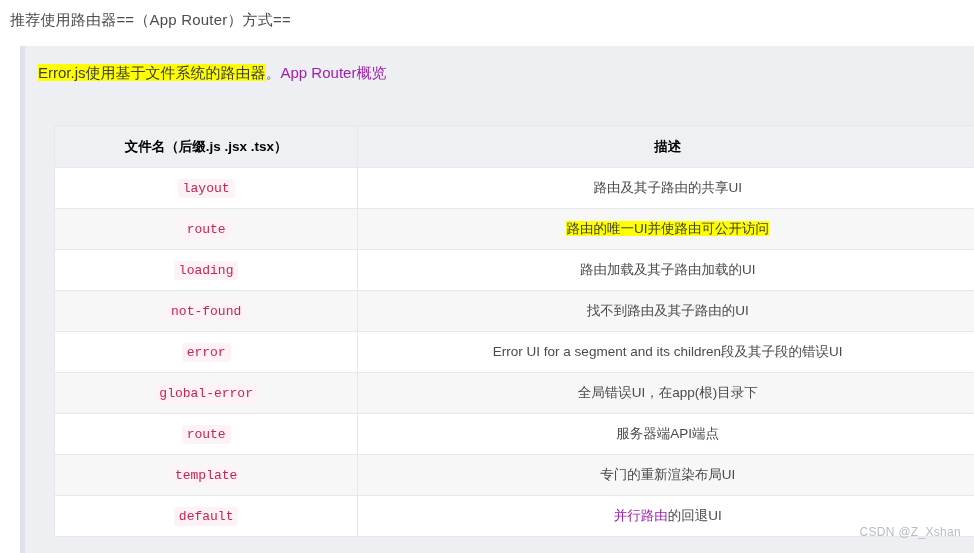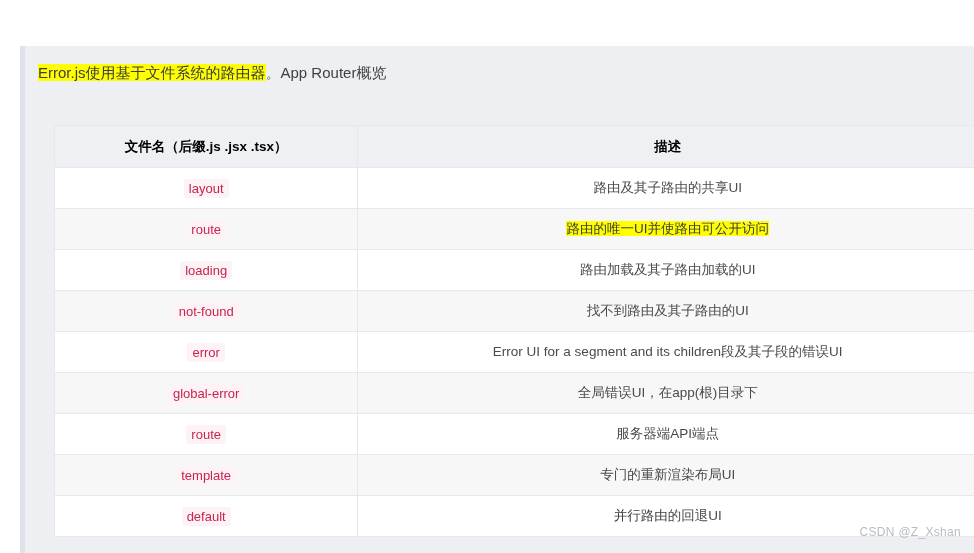--- a/index.html
+++ b/index.html
@@ -60,21 +60,21 @@
     color: #5c5c5c;
     white-space: nowrap;
   }
 
   .hl {
     background: #ffff00;
     color: #3c3c3c;
   }
 
   .link {
-    color: #404040;
+    color: #a21caf;
     text-decoration: none;
   }
 
   
   .file-table {
     position: absolute;
     left: 16px;
     top: 64px;
     width: 924px;
     border-collapse: collapse;
@@ -101,21 +101,21 @@
     height: 41px;
   }
 
   .col-name  { width: 303px; }
   .col-desc  { width: 619px; }
 
   .file-table tbody tr:nth-child(odd)  td { background: #ffffff; }
   .file-table tbody tr:nth-child(even) td { background: #f7f7f8; }
 
   code.fname {
-    font-family: Liberation Sans, sans-serif;
+    font-family: Liberation Mono, monospace;
     font-size: 13px;
     color: #c7254e;
     background: #fdf2f5;
     padding: 2px 5px;
     border-radius: 3px;
     white-space: nowrap;
     text-align: center;
   }
 
   .desc {
@@ -133,20 +133,21 @@
     color: #b9bcc2;
     letter-spacing: 0.3px;
     white-space: nowrap;
   }
 </style>
 </head>
 <body>
 
 <div class="page">
 
+  <div class="doc-heading">推荐使用路由器==（App Router）方式==</div>
 
   <div class="note-panel">
     <div class="note-body">
 
       <div class="note-line">
         <span class="hl">Error.js使用基于文件系统的路由器</span><span>。</span><a class="link" href="#">App Router概览</a>
       </div>
 
 
       <table class="file-table">

